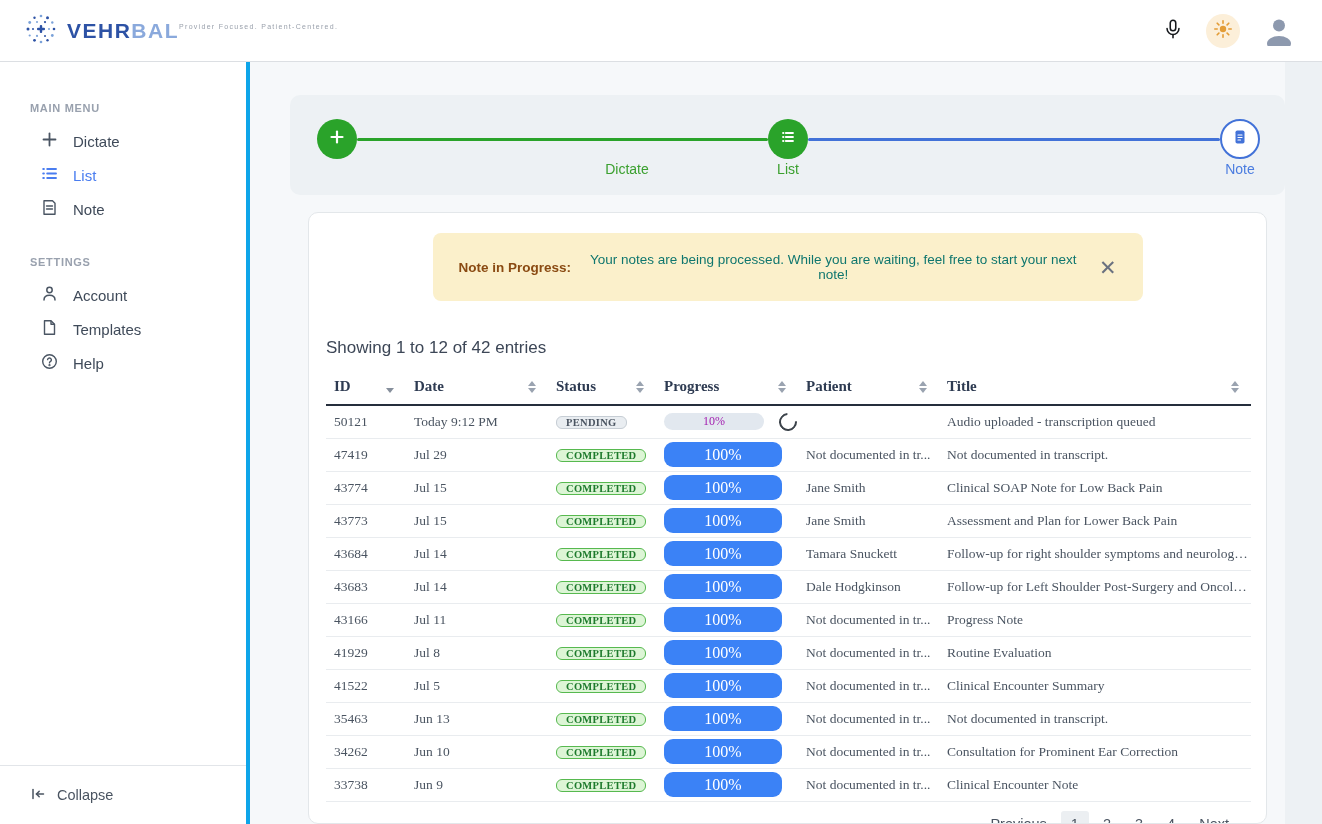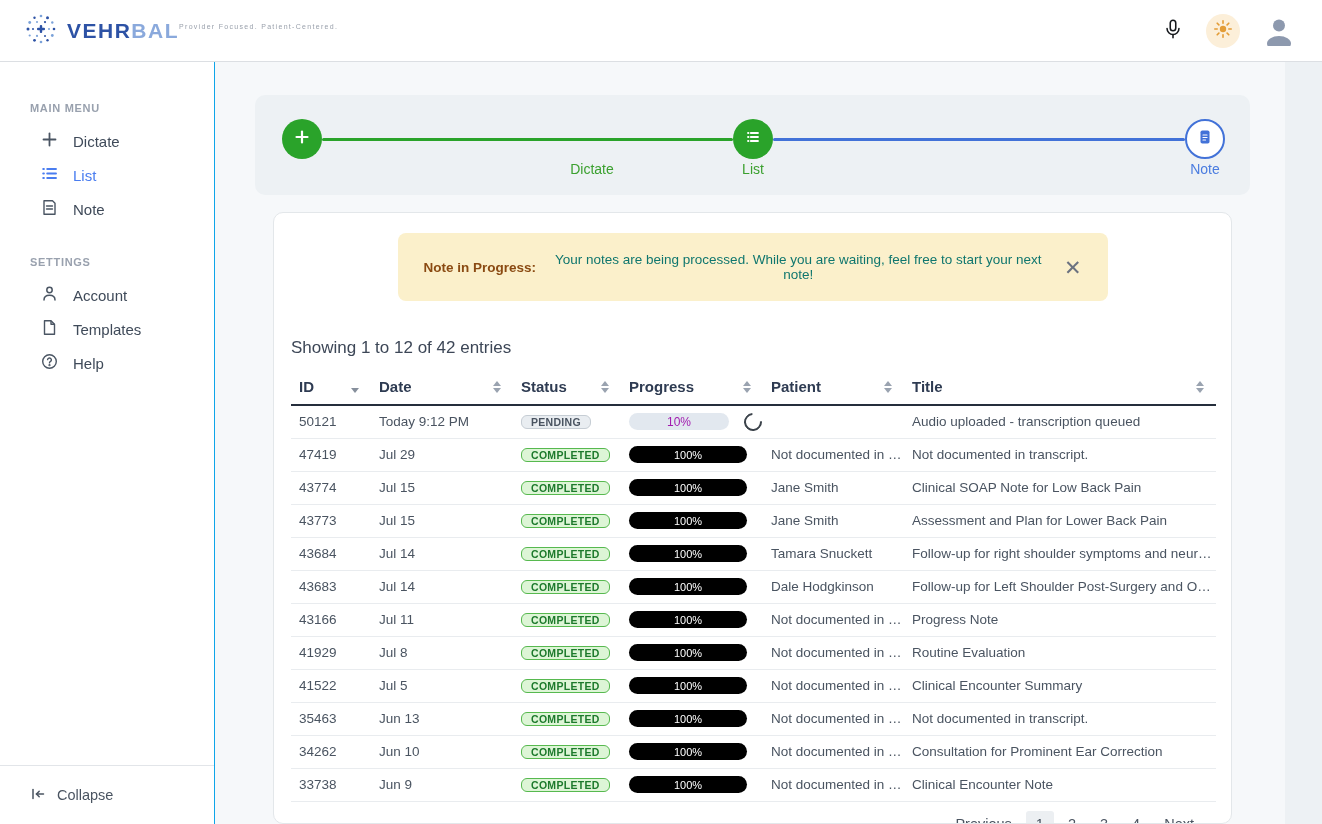--- a/index.html
+++ b/index.html
@@ -20,21 +20,21 @@
   .brand-text { display:flex; line-height:1; }
   .brand-name { font-size:21px; font-weight:bold; letter-spacing:1.5px; color:#2d52a5; }
   .brand-name .light { color:#8aa9dc; }
   .brand-tagline { font-size:7px; color:#9aa1ac; letter-spacing:1.3px; margin-top:3px; }
   .topbar-right { display:flex; align-items:center; gap:22px; }
   .iconbtn { background:none; border:none; padding:0; cursor:pointer; display:flex; align-items:center; justify-content:center; }
   .theme-btn { width:34px; height:34px; border-radius:50%; background:#fcefd9; }
 
   
   .layout { display:flex; height:762px; }
-  .sidebar { width:215px; flex-shrink:0; background:#fff; border-right:1px solid #0ea5e9; position:relative; }
+  .sidebar { width:250px; flex-shrink:0; background:#fff; border-right:4px solid #0ea5e9; position:relative; }
   .content { flex:1; background:#f6f8fa; position:relative; overflow:hidden; }
   .scroll-gutter { position:absolute; top:0; right:0; width:37px; height:100%; background:#edf1f4; }
 
   
   .menu-label { margin:40px 0 10px 30px; font-size:11px; font-weight:bold; color:#99a1ae; letter-spacing:0.7px; }
   .menu-label.second { margin-top:30px; }
   .menu-item { display:flex; align-items:center; gap:15px; padding:7px 0 7px 41px; font-size:15px; color:#3f4a59; cursor:pointer; }
   .menu-item svg { flex-shrink:0; }
   .menu-item.active { color:#4a7df0; }
   .sidebar-footer {
@@ -78,43 +78,43 @@
   .alert-title { font-weight:bold; color:#8a4a12; margin-right:5px; white-space:nowrap; }
   .alert-msg { color:#0f766e; }
   .alert-close {
     position:absolute; right:20px; top:50%; transform:translateY(-50%);
     background:none; border:none; font-size:21px; color:#6b7280; cursor:pointer; line-height:1; font-weight:300;
   }
 
   .summary { margin:37px 0 0 17px; font-size:17px; color:#3d4757; }
 
   
-  table.notes { margin:11px 17px 0; width:925px; border-collapse:collapse; table-layout:fixed; }
+  table.notes { margin:11px 17px 0; width:925px; border-collapse:collapse; table-layout:fixed;font-family:Liberation Serif, serif; }
   col.c-id{width:80px} col.c-date{width:142px} col.c-status{width:108px}
   col.c-progress{width:142px} col.c-patient{width:141px} col.c-title{width:312px}
   th { text-align:left; padding:9px 0 9px 8px; border-bottom:2px solid #252e3c; }
   .th-inner { display:flex; align-items:center; justify-content:space-between; padding-right:12px;
               font-size:15px; font-weight:bold; color:#2e3b52; cursor:pointer; }
   .sort { display:flex; flex-direction:column; align-items:center; }
   .caret-up { width:0; height:0; border-left:4px solid transparent; border-right:4px solid transparent;
               border-bottom:5px solid #9aa3b0; margin-bottom:2px; }
   .caret-down { width:0; height:0; border-left:4px solid transparent; border-right:4px solid transparent;
                 border-top:5px solid #9aa3b0; }
   .caret-down.solo { border-top-color:#868f9c; margin-top:8px; }
   td { font-size:13.5px; color:#4a5461; padding:0 0 0 8px; height:33px;
        border-bottom:1px solid #e9ecef; white-space:nowrap; overflow:hidden; text-overflow:ellipsis; }
   tr.note-row { cursor:pointer; }
 
   .badge { display:inline-block; font-size:10.5px; font-weight:bold; letter-spacing:0.3px;
            padding:0 9px; border-radius:6px; }
   .badge-pending { background:#e9edf1; border:1px solid #c6cdd4; color:#4a5461; }
   .badge-completed { background:#ddf5d6; border:1px solid #57b94f; color:#1d7a2c; }
 
-  .progress-pill { width:118px; height:17px; border-radius:9px; background:#000000; color:#fff;
-                   font-size:11px; display:flex; align-items:center; justify-content:center; }
+  .progress-pill { width:118px; height:25px; border-radius:9px; background:#3b82f6; color:#fff;
+                   font-size:16px; display:flex; align-items:center; justify-content:center; }
   .pending-wrap { display:flex; align-items:center; gap:15px; }
   .progress-track { position:relative; width:100px; height:17px; border-radius:9px; background:#e2e8ef; overflow:hidden; }
   .progress-fill { width:12%; height:100%; background:#3e7bfa; border-radius:9px 0 0 9px; }
   .progress-track .pct { position:absolute; inset:0; display:flex; align-items:center; justify-content:center;
                          color:#a21caf; font-size:12px; }
   .spinner { width:18px; height:18px; border-radius:50%; border:2.6px solid #3c434b;
              border-top-color:transparent; transform:rotate(40deg); }
 
   
   .pagination { display:flex; align-items:center; justify-content:flex-end;

